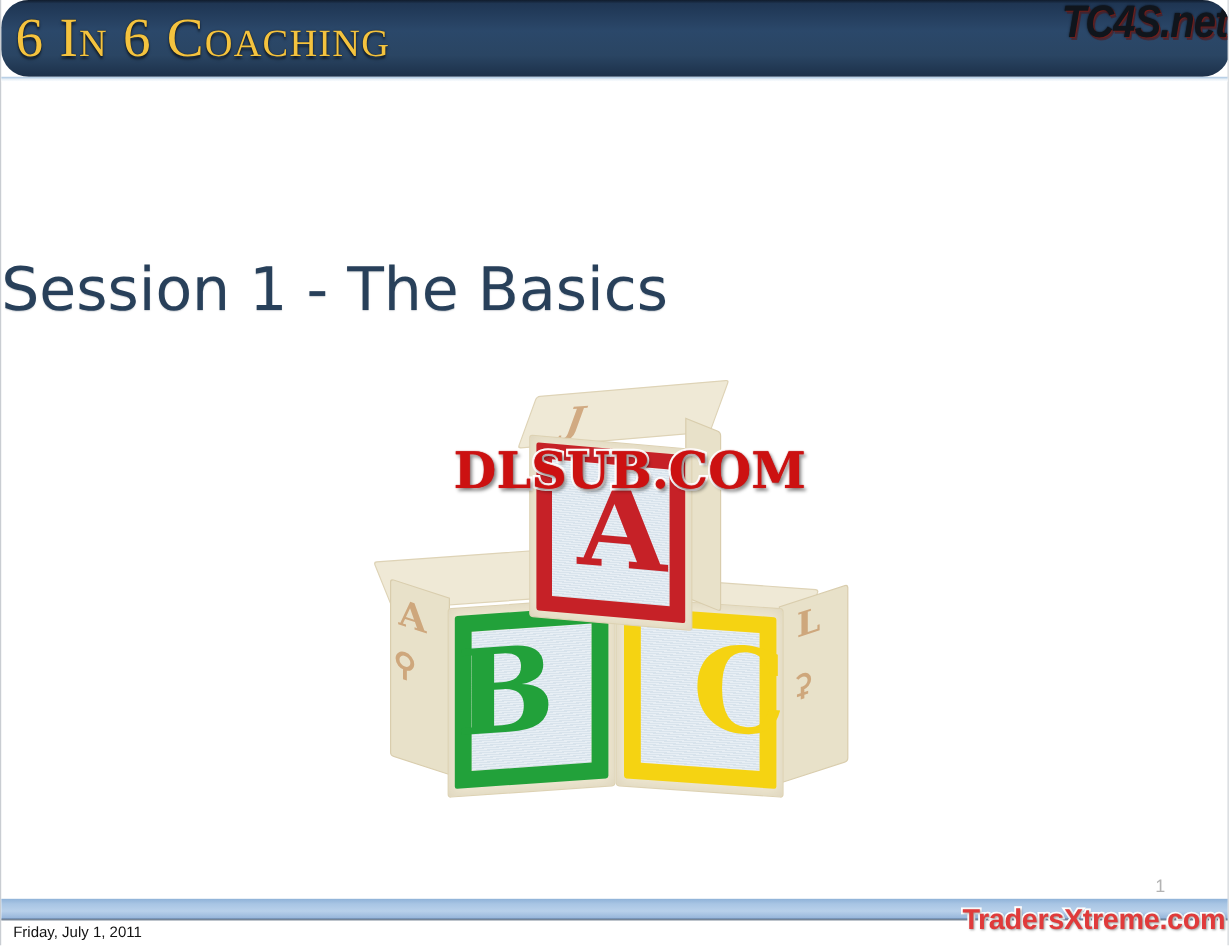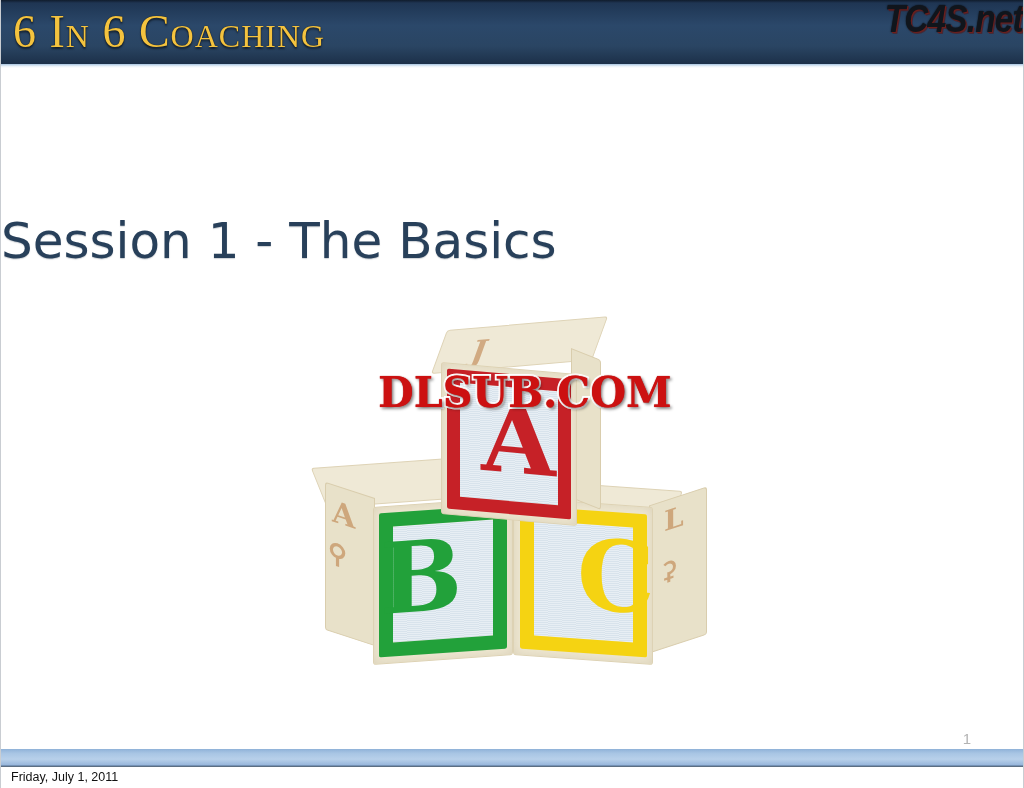--- a/index.html
+++ b/index.html
@@ -24,20 +24,21 @@
   }
 
   
   #header-banner {
     position: absolute;
     left: 0; top: 0;
     width: 1024px;
     height: 64px;
     background: linear-gradient(180deg, #1d3350 0%, #2b486a 40%, #2a4563 72%, #1c3049 100%);
     overflow: hidden;
+    border-radius: 23px;
   }
   #header-banner::after {
     content: "";
     position: absolute;
     left: 0; right: 0; top: 0;
     height: 3px;
     background: linear-gradient(180deg, rgba(0,0,0,.45), rgba(0,0,0,0));
   }
   #header-title {
     position: absolute;
@@ -348,14 +349,15 @@
     </div>
 
   </div>
 
   <div id="watermark">DLSUB.COM</div>
 
   <div id="page-number">1</div>
 
   <div id="footer-bar"></div>
   <div id="footer-date">Friday, July 1, 2011</div>
+  <div id="footer-logo">TradersXtreme.com</div>
 
 </div>
 
 </body></html>

